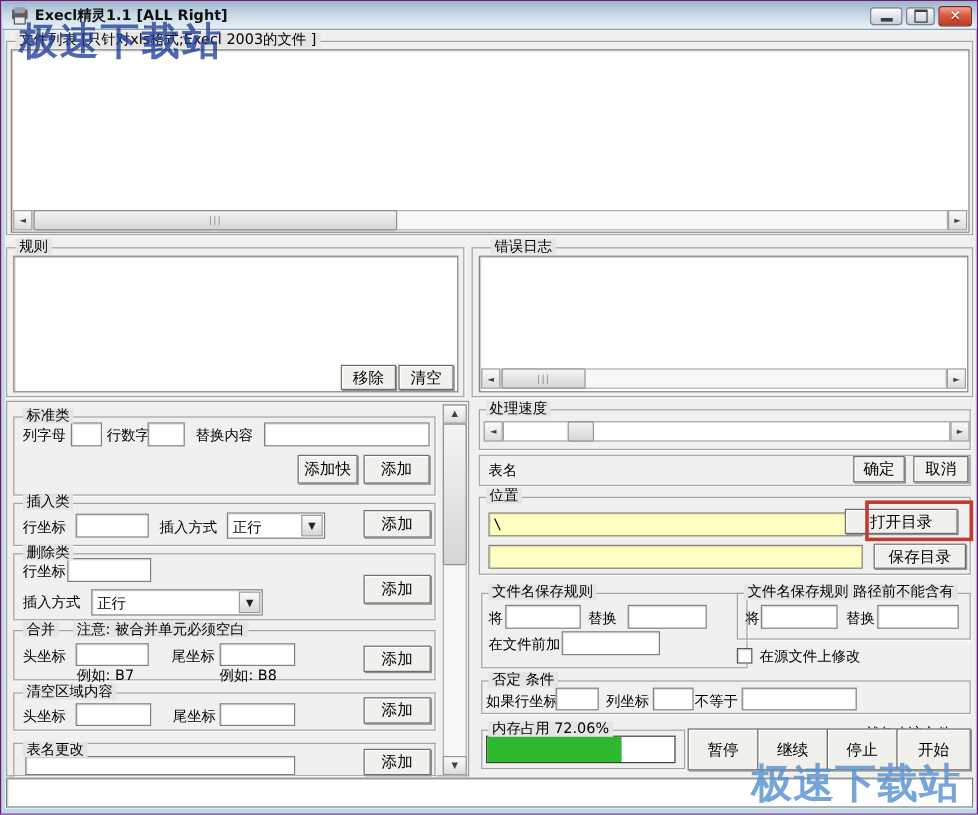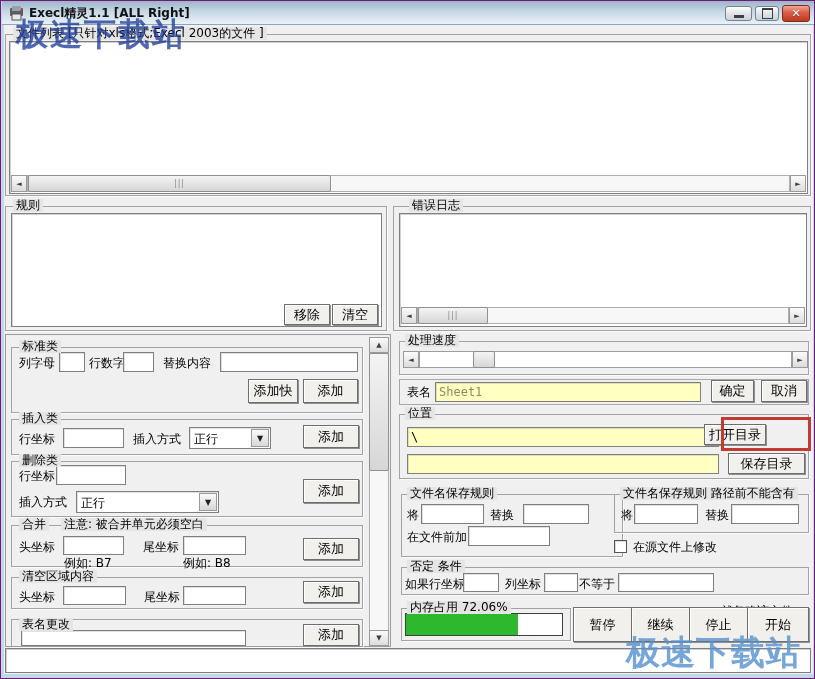--- a/index.html
+++ b/index.html
@@ -154,29 +154,28 @@
 
   <div class="abs grp" style="left:398px;top:340px;width:410px;height:34px;"></div>
   <span class="abs grplbl" style="left:404px;top:333px;">处理速度</span>
   <div class="abs sbbtn" style="left:402px;top:350px;width:16px;height:17px;">◄</div>
   <div class="abs" style="left:418px;top:350px;width:373px;height:17px;background:#fff;border:1px solid #9E9E9E;"></div>
   <div class="abs sbthumb" style="left:472px;top:350px;width:22px;height:17px;"></div>
   <div class="abs sbbtn" style="left:791px;top:350px;width:16px;height:17px;">►</div>
 
   <div class="abs" style="left:398px;top:378px;width:410px;height:26px;border:1px solid #A8A8A8;"></div>
   <span class="abs lbl" style="left:406px;top:384px;">表名</span>
-  <input class="abs tb yellow" style="left: 434px; top: 381px; width: 266px; height: 20px; color: rgb(140, 140, 102); font-family: &quot;DejaVu Sans Mono&quot;, monospace;" value="Sheet1">
   <div class="abs btn" style="left:710px;top:379px;width:43px;height:22px;">确定</div>
   <div class="abs btn" style="left:760px;top:379px;width:46px;height:22px;">取消</div>
 
   <div class="abs grp" style="left:398px;top:413px;width:410px;height:65px;"></div>
   <span class="abs grplbl" style="left:404px;top:406px;">位置</span>
   <input class="abs tb yellow" style="left: 406px; top: 426px; width: 312px; height: 20px; font-family: &quot;DejaVu Sans Mono&quot;, monospace;" value="\">
   <div class="abs annotation" style="left:720px;top:416px;width:90px;height:34px;"></div>
-  <div class="abs btn" style="left:703px;top:423px;width:62px;height:21px;">打开目录</div>
+  <div class="abs btn" style="left:703px;top:423px;width:94px;height:21px;">打开目录</div>
   <input class="abs tb yellow" style="left: 406px; top: 453px; width: 312px; height: 20px;">
   <div class="abs btn" style="left:727px;top:452px;width:77px;height:21px;">保存目录</div>
 
   <div class="abs grp" style="left:400px;top:493px;width:222px;height:63px;"></div>
   <span class="abs grplbl" style="left:406px;top:486px;">文件名保存规则</span>
   <span class="abs lbl" style="left:406px;top:507px;">将</span>
   <input class="abs tb" style="left: 420px; top: 503px; width: 63px; height: 20px;">
   <span class="abs lbl" style="left:489px;top:507px;">替换</span>
   <input class="abs tb" style="left: 522px; top: 503px; width: 66px; height: 20px;">
   <span class="abs lbl" style="left:406px;top:529px;">在文件前加</span>

